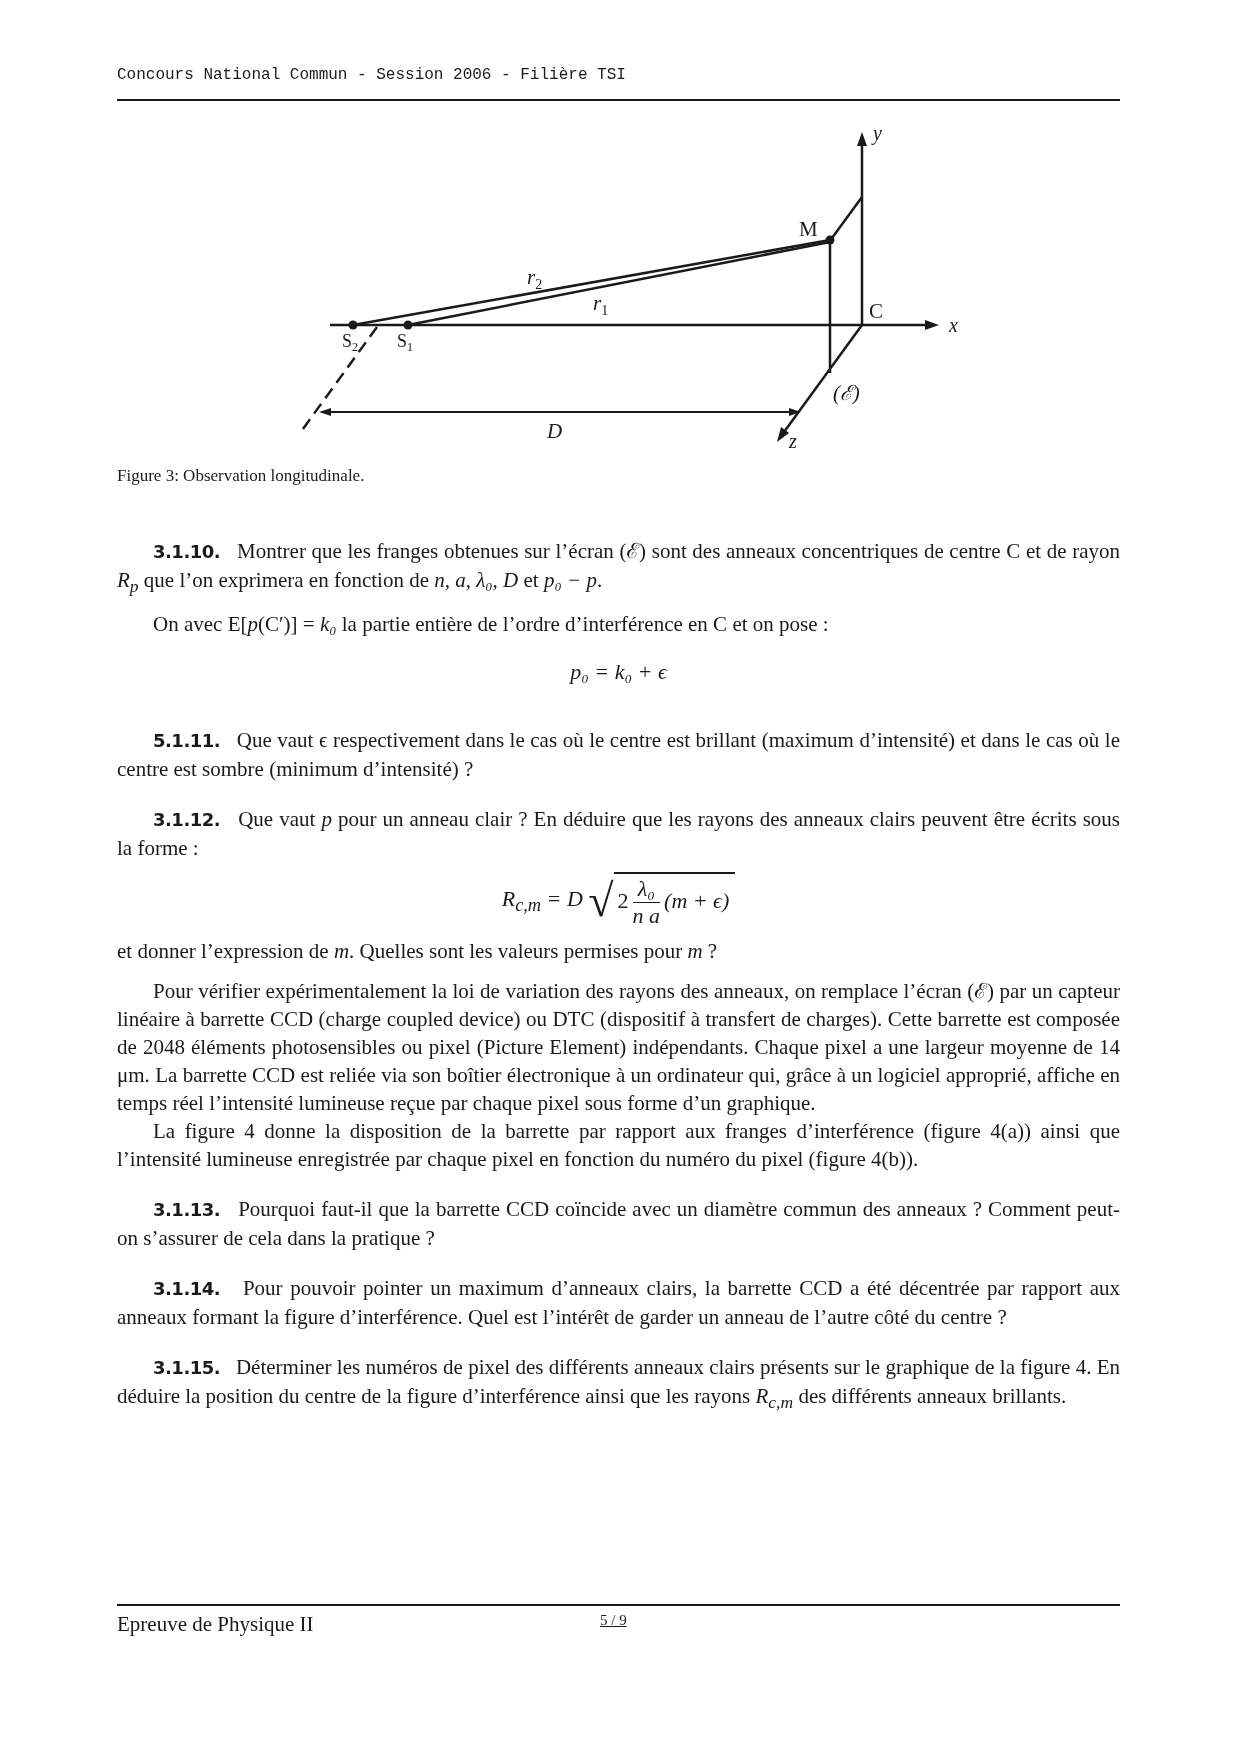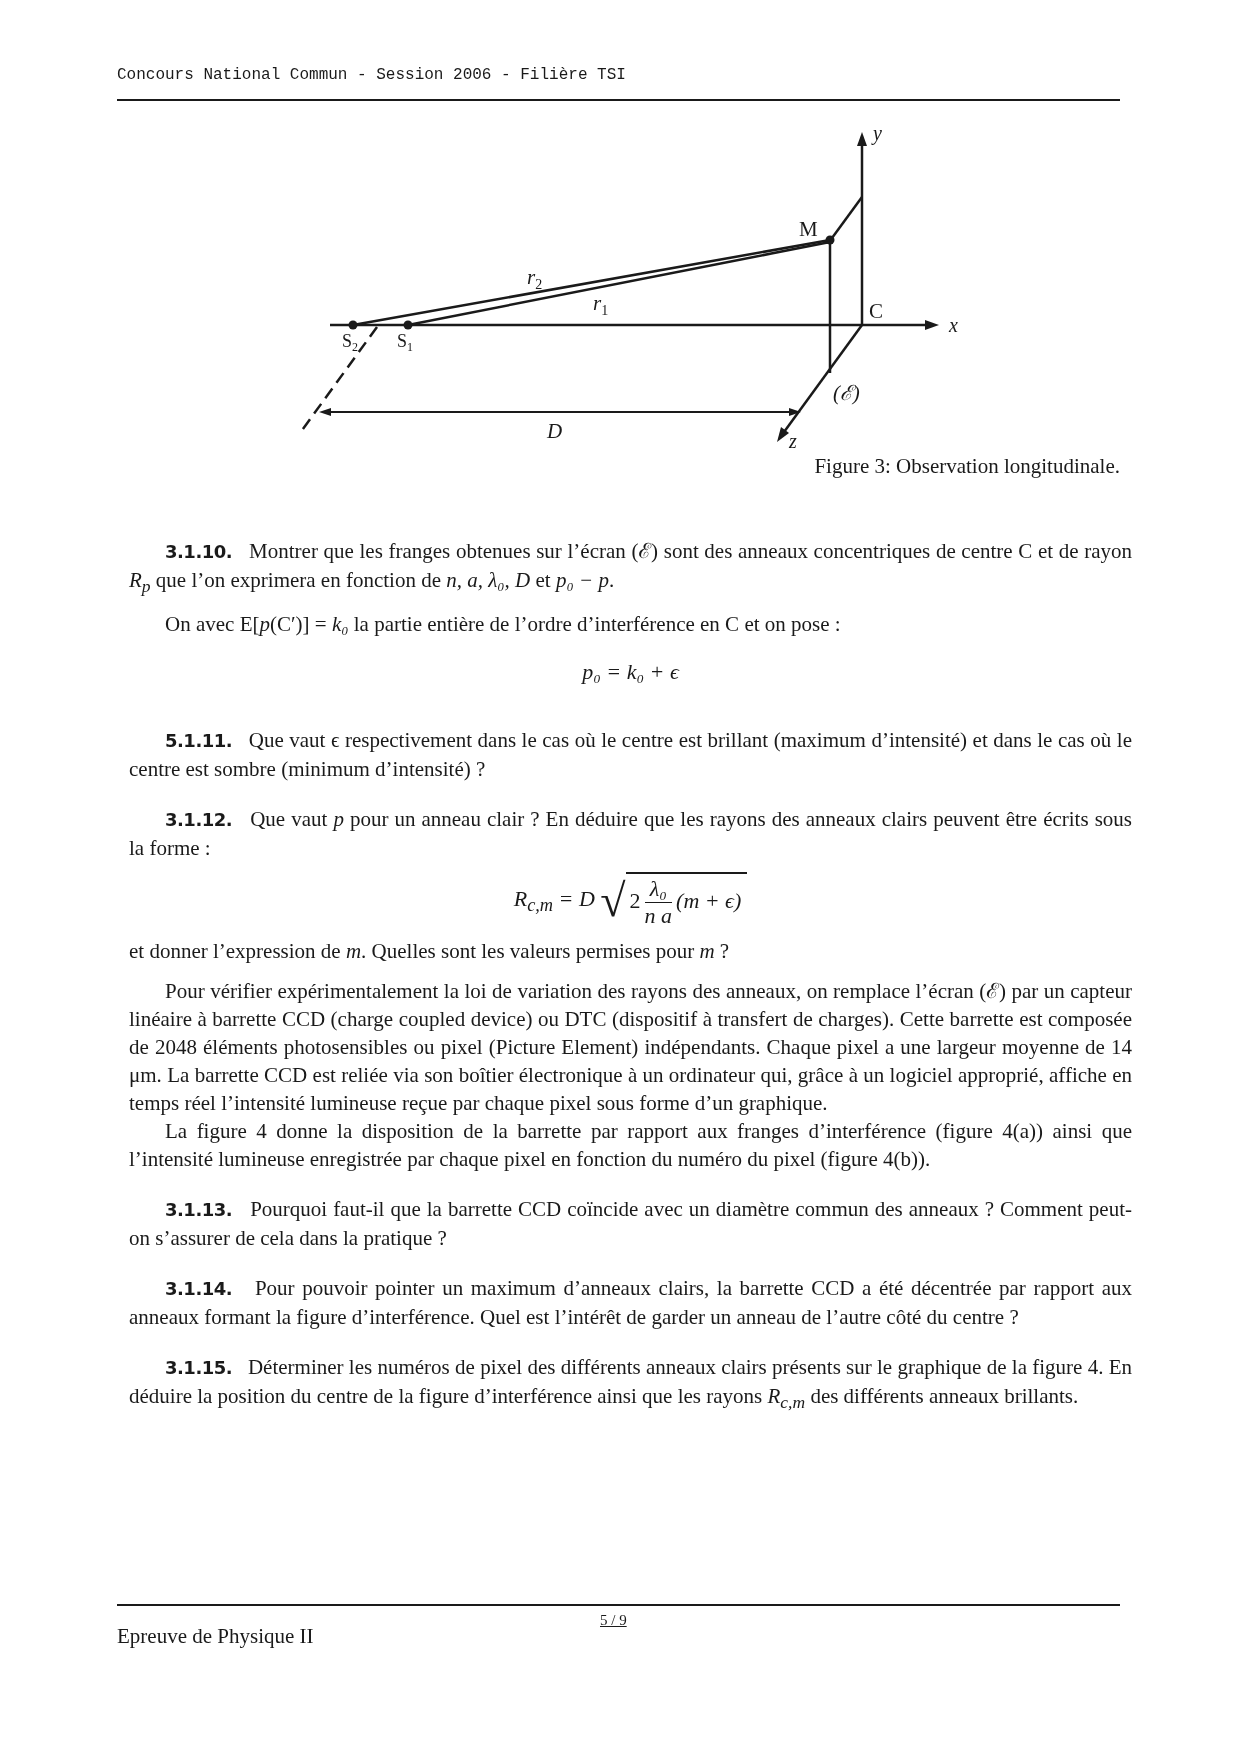--- a/index.html
+++ b/index.html
@@ -4,37 +4,37 @@
 <style>
   html, body { margin: 0; padding: 0; background: #ffffff; }
   body { width: 1240px; height: 1754px; position: relative; overflow: hidden;
          font-family: "DejaVu Serif", "Liberation Serif", serif; color: #1a1a1a; }
   .page { position: absolute; left: 117px; top: 0; width: 1003px; height: 1754px; }
   .hdr { position: absolute; top: 66px; left: 0; width: 100%; text-align: left;
          font-size: 16px; font-family: Liberation Mono, monospace; }
   .hdr-rule { position: absolute; top: 99px; left: 0; width: 100%; height: 0; border-top: 2.5px solid #1a1a1a; }
   .fig { position: absolute; top: 130px; left: 0; width: 100%; height: 360px; }
   .fig svg { position: absolute; left: 0; top: 0; }
-  .caption { position: absolute; top: 454px; left: 0; width: 100%; text-align: right;
-             font-size: 21px; font-family: "Liberation Serif", serif; }
-  .body { position: absolute; top: 537px; left: 12px; width: 100%;
+  .caption { position: absolute; top: 466px; left: 0; width: 100%; text-align: left;
+             font-size: 17px; font-family: "Liberation Serif", serif; }
+  .body { position: absolute; top: 537px; left: 0; width: 100%;
           font-family: "Liberation Serif", serif; font-size: 21px; line-height: 28px; }
   .p { margin: 0; text-align: justify; }
   .ind { text-indent: 36px; }
   .gap { height: 22px; }
   .q { font-family: "DejaVu Sans", sans-serif; font-weight: bold; font-size: 18px; letter-spacing: -0.5px; }
   .m { font-style: italic; font-family: "Liberation Serif", serif; }
   .eq { text-align: center; margin: 18px 0; font-size: 22px; }
   .frac { display: inline-block; vertical-align: middle; margin: 0 4px; }
   .frac .n { display: block; border-bottom: 1.5px solid #1a1a1a; padding: 0 2px; line-height: 26px; }
   .frac .d { display: block; line-height: 26px; }
   .sqrt { display: inline-block; border-top: 2px solid #1a1a1a; padding: 2px 6px 0 4px; vertical-align: middle; }
   .rad { font-size: 46px; vertical-align: middle; line-height: 1; }
   .ftr-rule { position: absolute; top: 1604px; left: 0; width: 100%; border-top: 2.5px solid #1a1a1a; }
-  .ftr-l { position: absolute; top: 1612px; left: 0; font-size: 21px; font-family: "Liberation Serif", serif; margin-top: 12px; }
+  .ftr-l { position: absolute; top: 1612px; left: 0; font-size: 21px; font-family: "Liberation Serif", serif; }
   .ftr-c { position: absolute; top: 1612px; left: 483px; font-size: 15px; font-family: "Liberation Serif", serif; text-decoration: underline; }
   svg text { font-family: "Liberation Serif", serif; fill: #1a1a1a; }
 </style>
 </head>
 <body>
 
 <div class="page">
   <div class="hdr">Concours National Commun - Session 2006 - Filière TSI</div>
   <div class="hdr-rule"></div>
 

